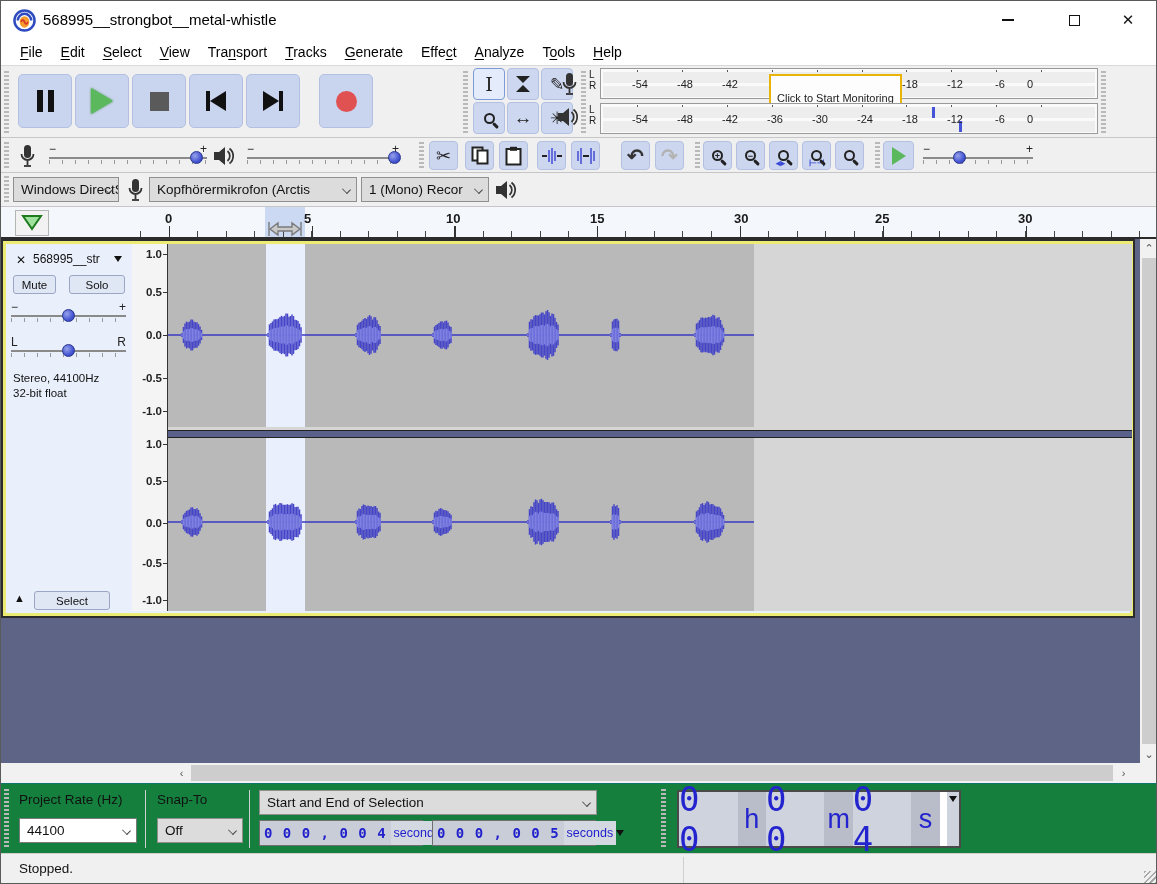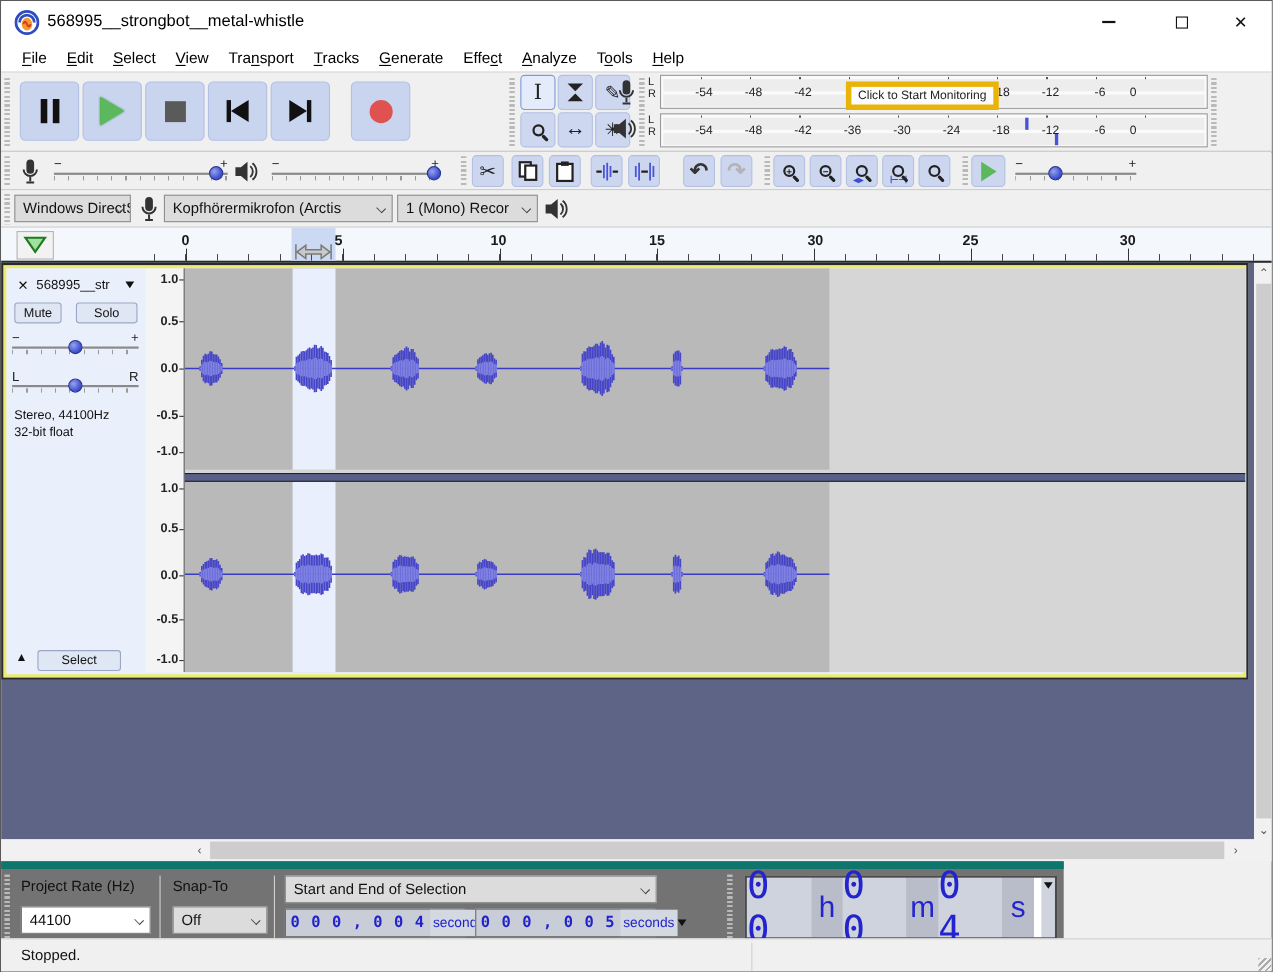--- a/index.html
+++ b/index.html
@@ -45,21 +45,21 @@
   .lens{width:11px;height:11px;border:2.4px solid #222;border-radius:50%;position:relative;display:flex;align-items:center;justify-content:center;font-size:9px;font-weight:bold;color:#222;}
   .lens:after{content:"";position:absolute;width:7px;height:3px;background:#222;transform:rotate(45deg);right:-6px;bottom:-5px;border-radius:2px;}
   .lens .sub{position:absolute;bottom:-9px;left:-4px;color:#3a49d6;font-size:9px;font-weight:bold;}
 
   
   .meterbox{background:#fafafa;border:1px solid #9a9a9a;}
   .meter-strip{position:absolute;left:2px;right:2px;height:11px;background:#ededed;}
   .meter-num{position:absolute;top:9px;font-size:11px;color:#222;width:30px;text-align:center;}
   .meter-ticks{position:absolute;top:1px;height:4px;background:repeating-linear-gradient(to right,#555 0 1px,transparent 1px 44.9px);}
   .lr{font-size:10px;color:#222;line-height:11px;}
-  .monitor{position:absolute;background:#fdfdfd;border:5px solid #eab308;font-size:11px;color:#222;padding:2px 6px;white-space:nowrap;}
+  .monitor{position:absolute;background:#fdfdfd;border:2px solid #eab308;font-size:11px;color:#222;padding:16px 6px;white-space:nowrap;}
   .peakmark{position:absolute;width:3px;background:#4553d8;}
 
   
   .slider{position:absolute;height:24px;}
   .sl-line{position:absolute;left:0;right:0;top:13px;height:2px;background:#8a8a8a;}
   .sl-ticks{position:absolute;left:0;right:0;top:16px;height:4px;background:repeating-linear-gradient(to right,#999 0 1px,transparent 1px 13px);}
   .sl-thumb{position:absolute;top:7px;width:13px;height:13px;border-radius:50%;background:radial-gradient(circle at 35% 35%,#97a2ea,#4656d2 60%,#2c3cae);border:1px solid #27348f;}
   .sl-minus{position:absolute;left:0;top:-2px;font-size:12px;color:#222;}
   .sl-plus{position:absolute;right:0;top:-2px;font-size:12px;color:#222;}
 
@@ -89,21 +89,21 @@
   .clipbg{position:absolute;left:0;width:586px;background:#b9b9b9;}
   .wave-sel{position:absolute;left:98px;width:39px;background:#e9effc;}
   .chdiv{position:absolute;left:0;width:964px;height:8px;top:186px;background:#59618a;border-top:1px solid #222;border-bottom:1px solid #222;}
 
   
   .hscroll{left:0;top:762px;width:1157px;height:20px;background:#f1f1f1;}
   .sc-btn{position:absolute;font-size:11px;color:#555;display:flex;align-items:center;justify-content:center;}
   .sc-thumb{position:absolute;background:#cdcdcd;}
 
   
-  .botbar{left:0;top:782px;width:966px;height:70px;background:#737373;border-top:7px solid #0f766e;}
+  .botbar{left:0;top:782px;width:1157px;height:70px;background:#15803d;border-top:1px solid #0f766e;}
   .small-lab{position:absolute;font-size:13.5px;color:#111;}
   .timefield{position:absolute;height:26px;background:#c9cdd7;border:1px solid #6f6f6f;display:flex;align-items:center;}
   .timefield .digits{font-family:"DejaVu Sans Mono",monospace;font-size:14px;font-weight:bold;color:#2222cc;padding:0 4px;letter-spacing:1px;white-space:nowrap;}
   .timefield .unit{font-size:12.5px;color:#2222cc;background:#d4d8e0;align-self:stretch;display:flex;align-items:center;padding:0 3px;}
   .timefield .dd{width:13px;align-self:stretch;display:flex;align-items:center;justify-content:center;}
   .tri-dn{width:0;height:0;border-left:4px solid transparent;border-right:4px solid transparent;border-top:6px solid #111;}
 
   .bigtime{position:absolute;left:676px;top:6px;width:284px;height:58px;border:2px solid #4a4a4a;background:#b9bdc9;display:flex;align-items:stretch;}
   .seg{display:flex;align-items:center;justify-content:center;}
   .seg.dig{background:#ced3dd;font-family:"DejaVu Sans Mono",monospace;font-size:34px;color:#2424cf;letter-spacing:3px;width:64px;}

